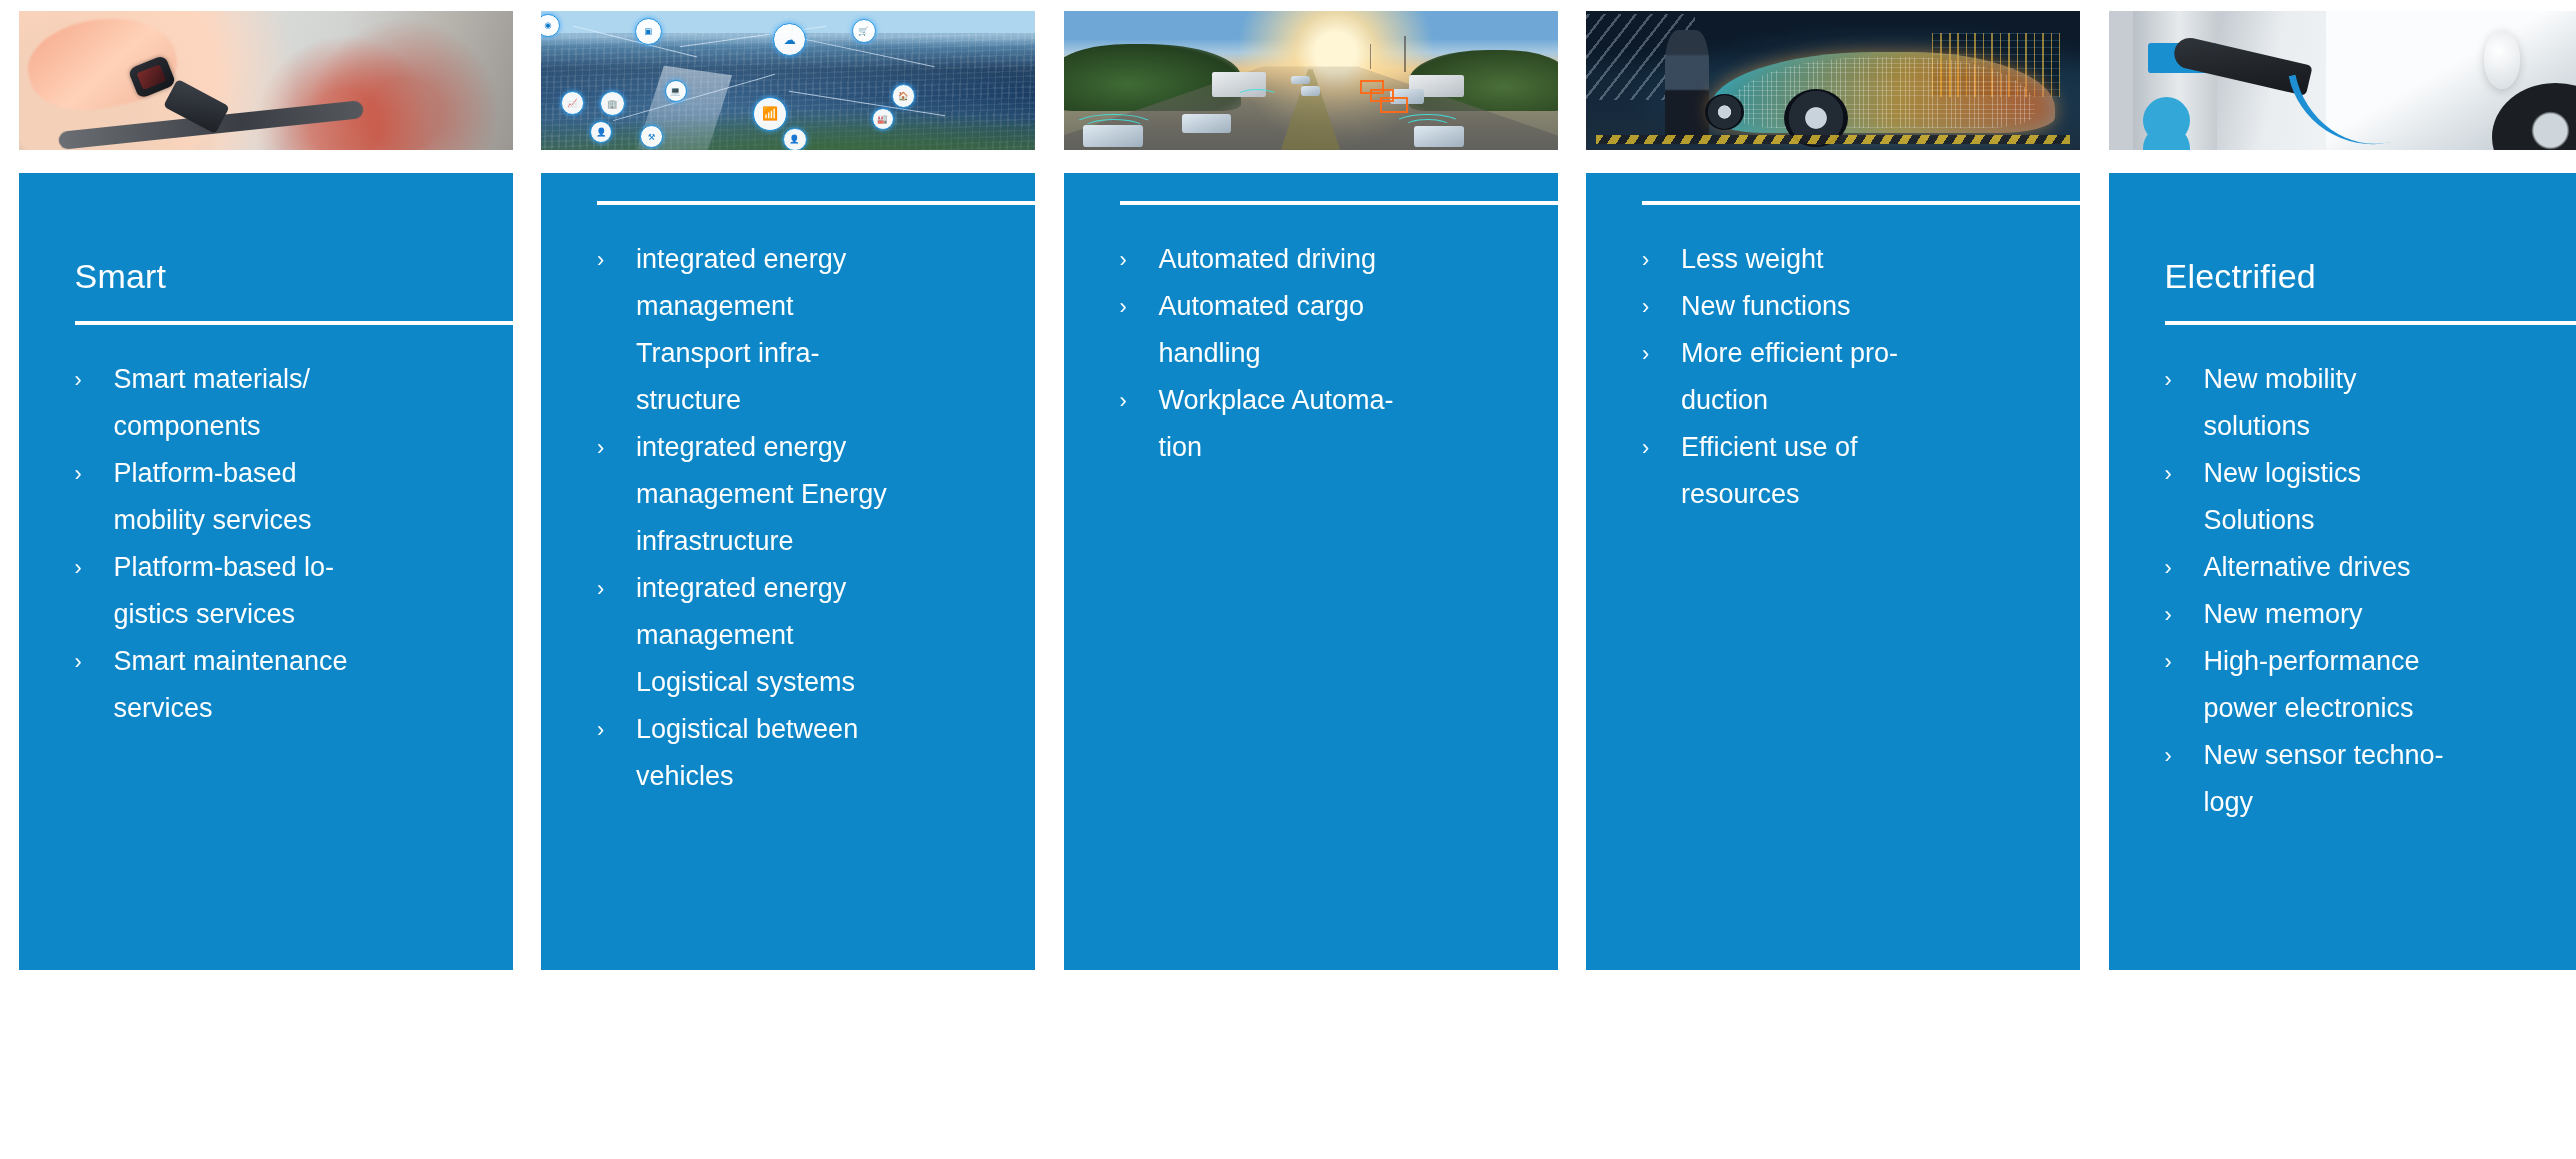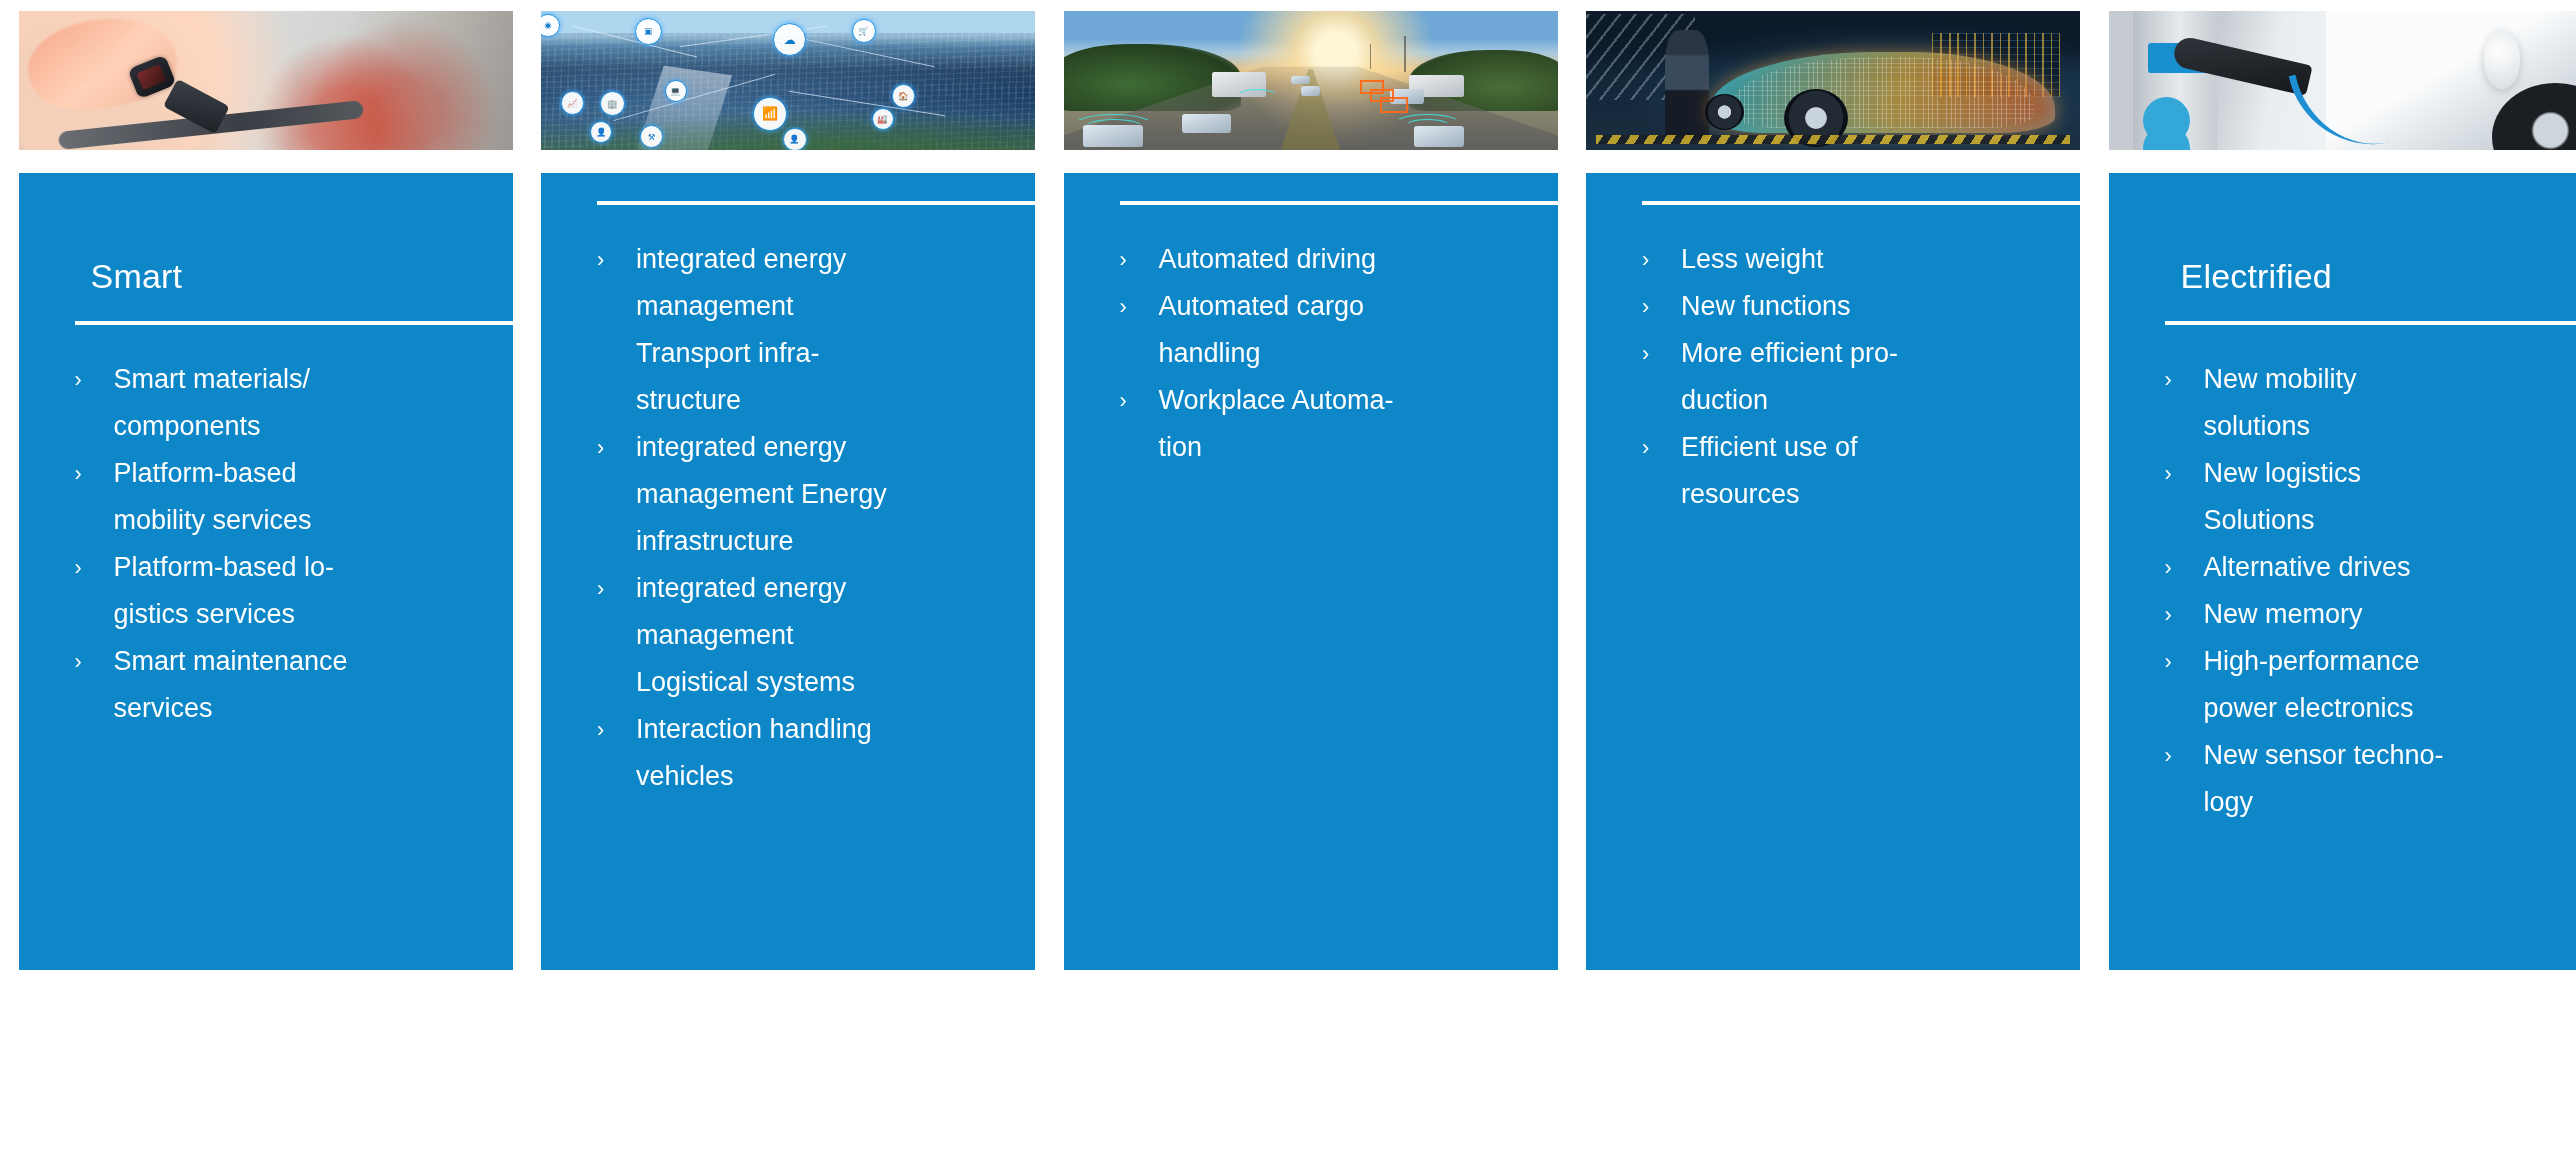--- a/index.html
+++ b/index.html
@@ -347,21 +347,20 @@
     padding: 0 20px 0 56px;
     position: relative;
   }
   .card-title {
     color: #ffffff;
     font-size: 34px;
     font-weight: 400;
     line-height: 1;
     letter-spacing: 0.2px;
     padding-top: 86px;
-    margin-left: 16px;
   }
   .rule {
     margin-top: 28.5px;
     margin-right: -20px;
     height: 3.9px;
     background: #ffffff;
   }
   .bullets {
     margin: 0;
     padding: 31px 0 0 0;
@@ -472,21 +471,21 @@
 infrastructure</span>
           </li>
           <li class="bullet">
             <span class="chev">›</span>
             <span class="btext">integrated energy
 management
 Logistical systems</span>
           </li>
           <li class="bullet">
             <span class="chev">›</span>
-            <span class="btext">Interaction handling
+            <span class="btext">Logistical between
 vehicles</span>
           </li>
         </ul>
       </div>
     </div>
 
     <div class="col">
       <div class="photo ph-auto">
         <div class="scene"></div>
         <div class="trees-l"></div>

